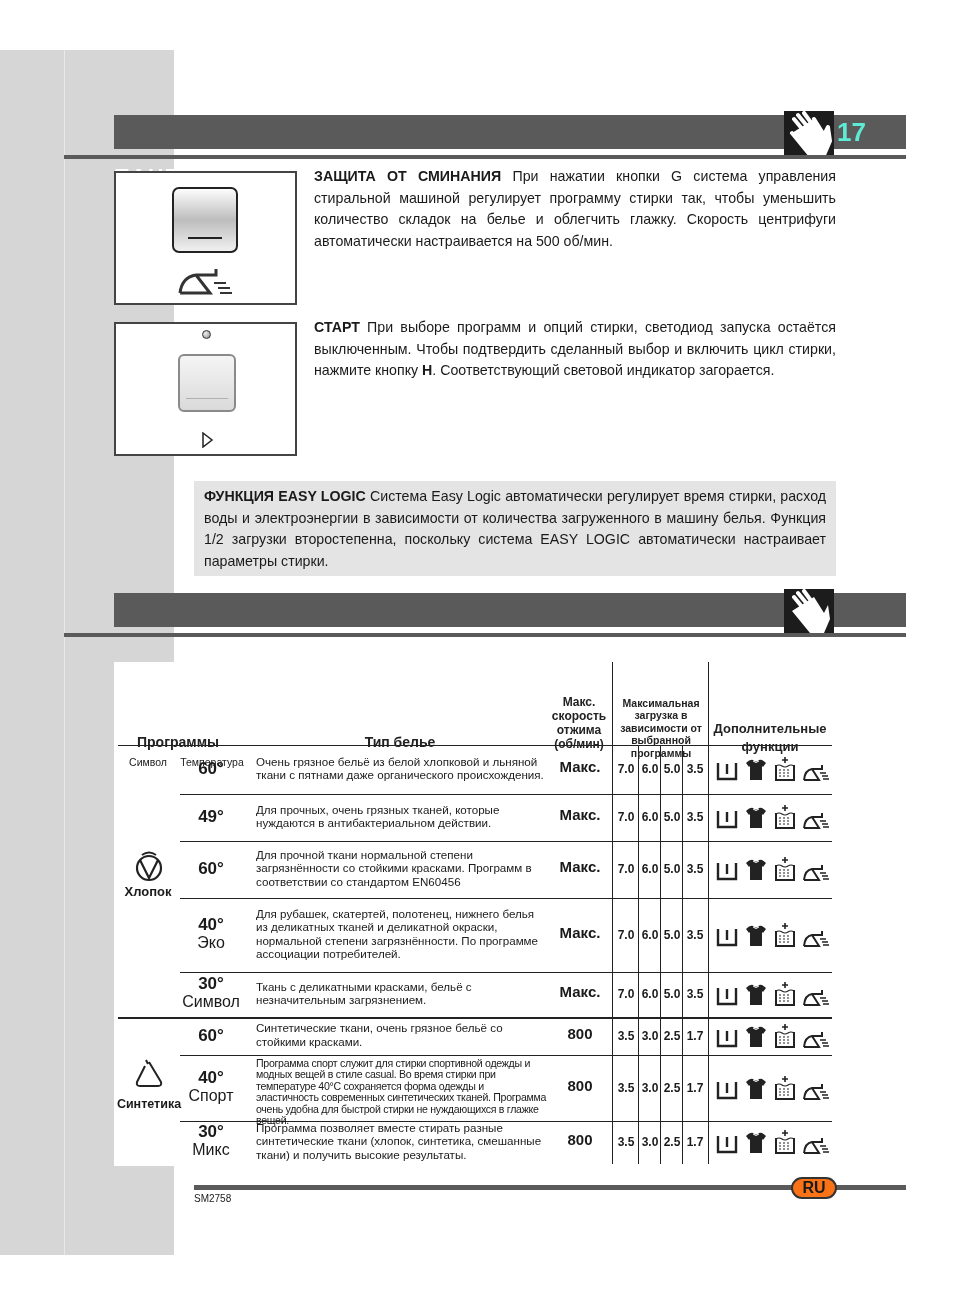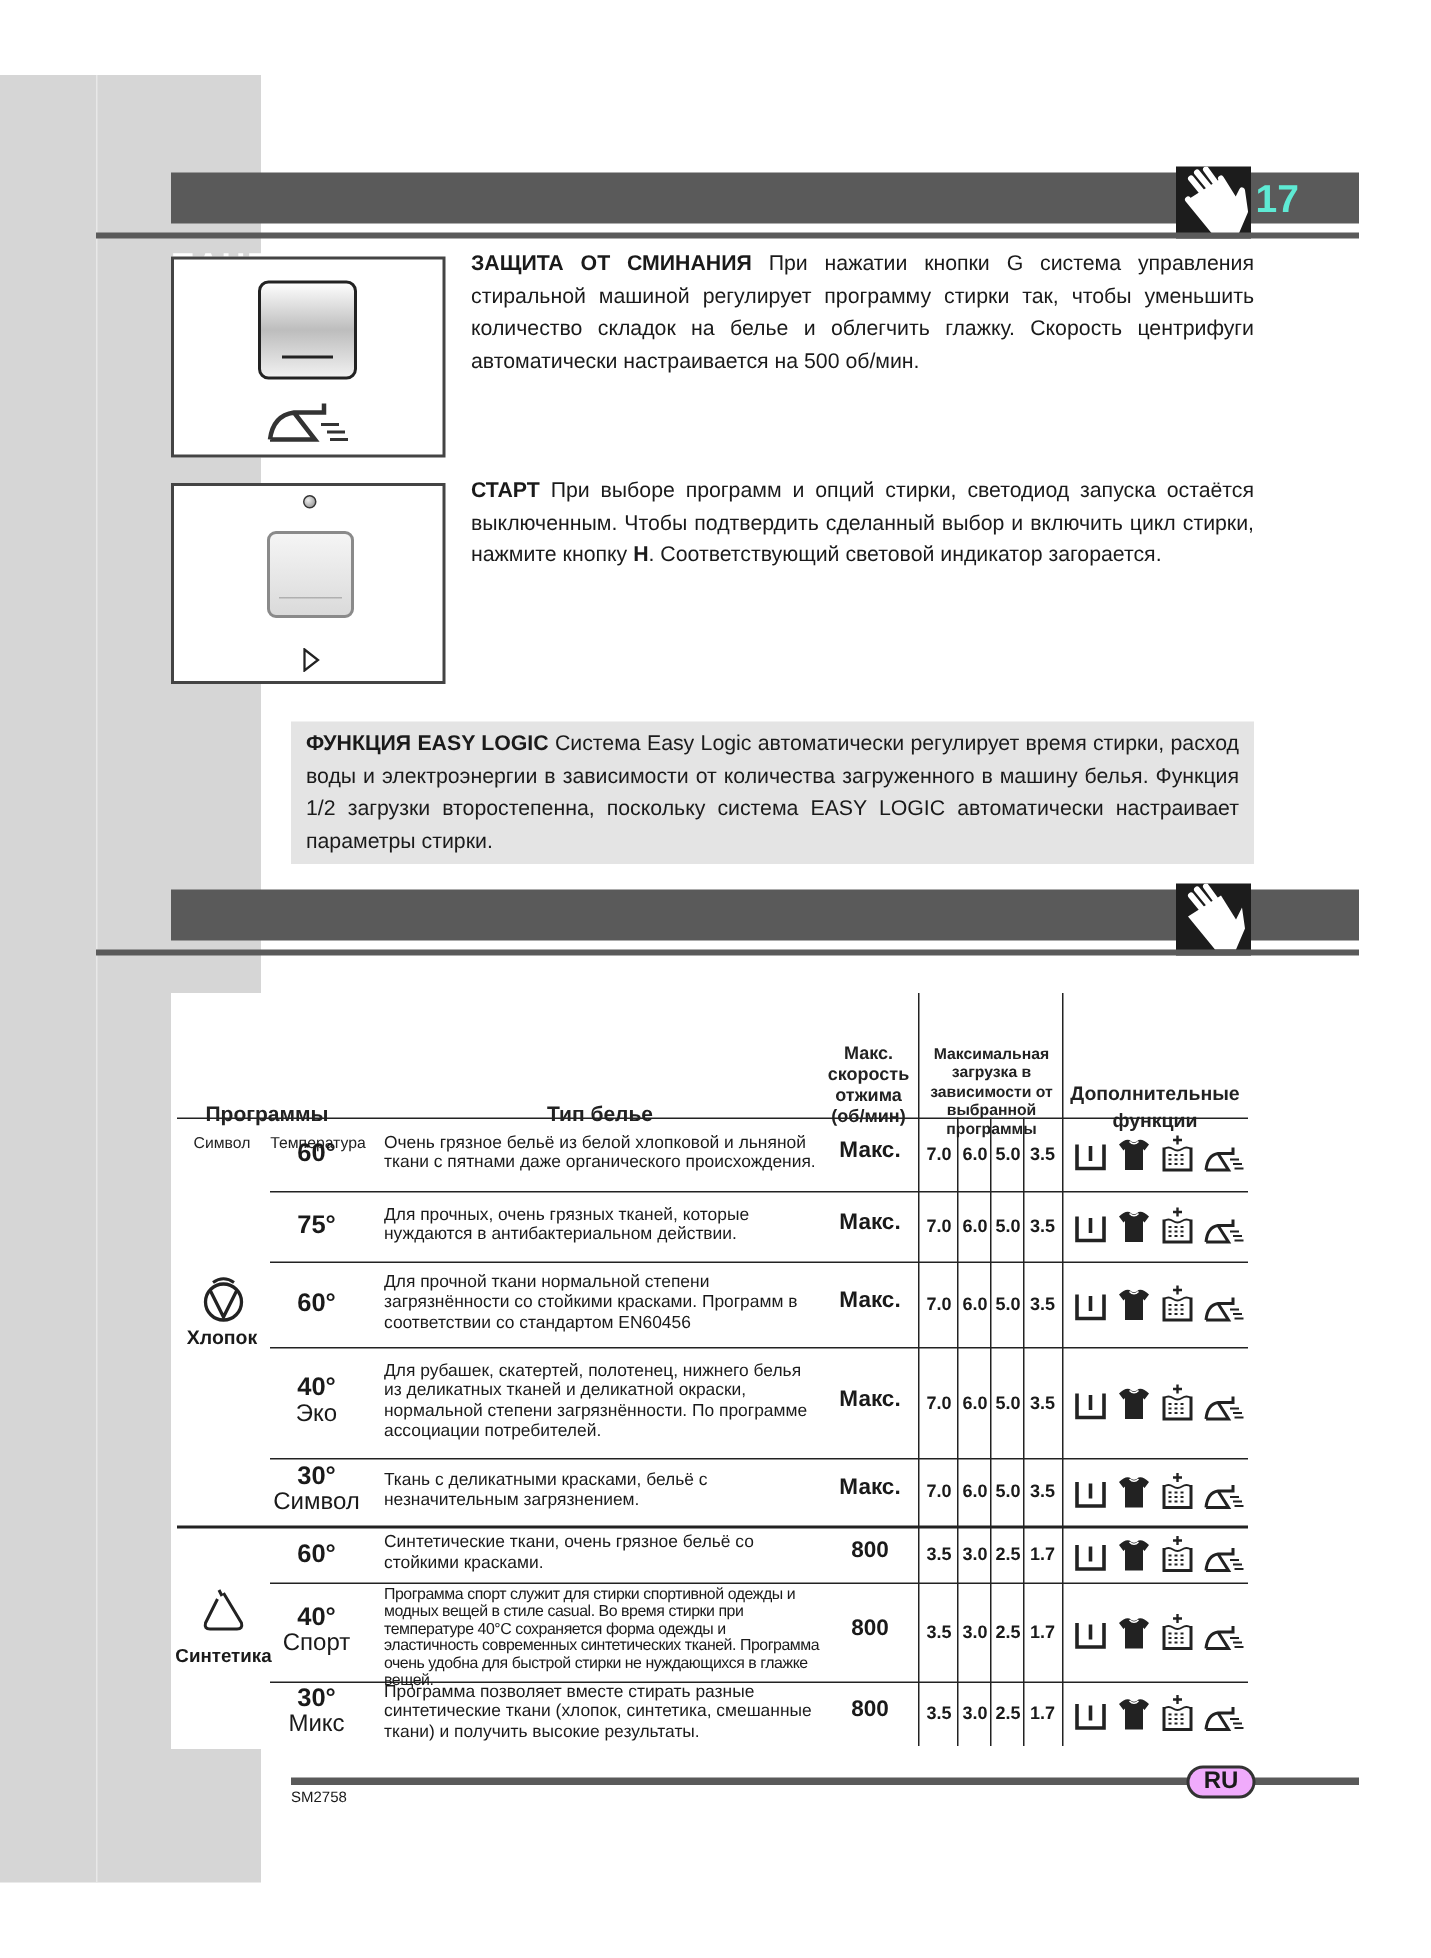--- a/index.html
+++ b/index.html
@@ -29,21 +29,21 @@
   .temp b { font-size: 17px; font-weight: bold; display: block; }
   .desc { position: absolute; left: 256px; width: 292px; font-size: 11.6px; line-height: 13.4px; }
   .spin { position: absolute; left: 549px; width: 62px; text-align: center; font-size: 15px; font-weight: bold; }
   .load { position: absolute; font-size: 12px; font-weight: bold; text-align: center; width: 22px; }
   .func-icons { position: absolute; left: 716px; display: flex; gap: 6px; align-items: flex-end; }
   .func-icons svg { display: block; }
   .group-label { position: absolute; left: 116px; width: 64px; text-align: center; font-weight: bold; font-size: 13px; }
   .group-icon { position: absolute; }
 
   .footer-bar { position: absolute; left: 194px; top: 1185px; width: 712px; height: 5px; background: #5a5a5a; }
-  .ru-badge { position: absolute; left: 791px; top: 1177px; width: 46px; height: 22px; border: 2px solid #333; border-radius: 12px; background: #f0abfc; text-align: center; font-weight: bold; font-size: 16px; line-height: 18px; }
+  .ru-badge { position: absolute; left: 791px; top: 1177px; width: 46px; height: 22px; border: 2px solid #333; border-radius: 12px; background: #f97316; text-align: center; font-weight: bold; font-size: 16px; line-height: 18px; }
   .model { position: absolute; left: 194px; top: 1193px; font-size: 10px; }
 </style>
 </head>
 <body>
 
 <div class="sidebar-bg"></div>
 <div class="sidebar-line"></div>
 
 <div class="section-bar" style="top:115px;">
   <div class="title">ПАНЕЛЬ УПРАВЛЕНИЯ</div>
@@ -170,21 +170,21 @@
           <span>
             <svg width="28" height="20" viewBox="0 0 28 20">
               <path d="M2 18 Q3 8 10 7 L20 7 L20 3 M10 7 L17 18 L2 18" stroke="#222" stroke-width="2" fill="none"></path>
               <path d="M18 11 H24 M20 14 H26 M21 17 H27" stroke="#222" stroke-width="1.4"></path>
             </svg>
           </span>
         </div>
       </div>
       <div>
         <div class="temp" style="left: 181px; top: 808px;">
-          <b>75°</b>
+          <b>49°</b>
         </div>
         <div class="desc" style="top: 802.6px;">Для прочных, очень грязных тканей, которые нуждаются в антибактериальном действии.</div>
         <div class="spin" style="top: 806px;">Макс.</div>
         <div class="load" style="left: 615px; top: 810px;">7.0</div>
         <div class="load" style="left: 639px; top: 810px;">6.0</div>
         <div class="load" style="left: 661px; top: 810px;">5.0</div>
         <div class="load" style="left: 684px; top: 810px;">3.5</div>
         <div class="func-icons" style="top: 804px;">
           <span>
             <svg width="22" height="22" viewBox="0 0 22 22">

